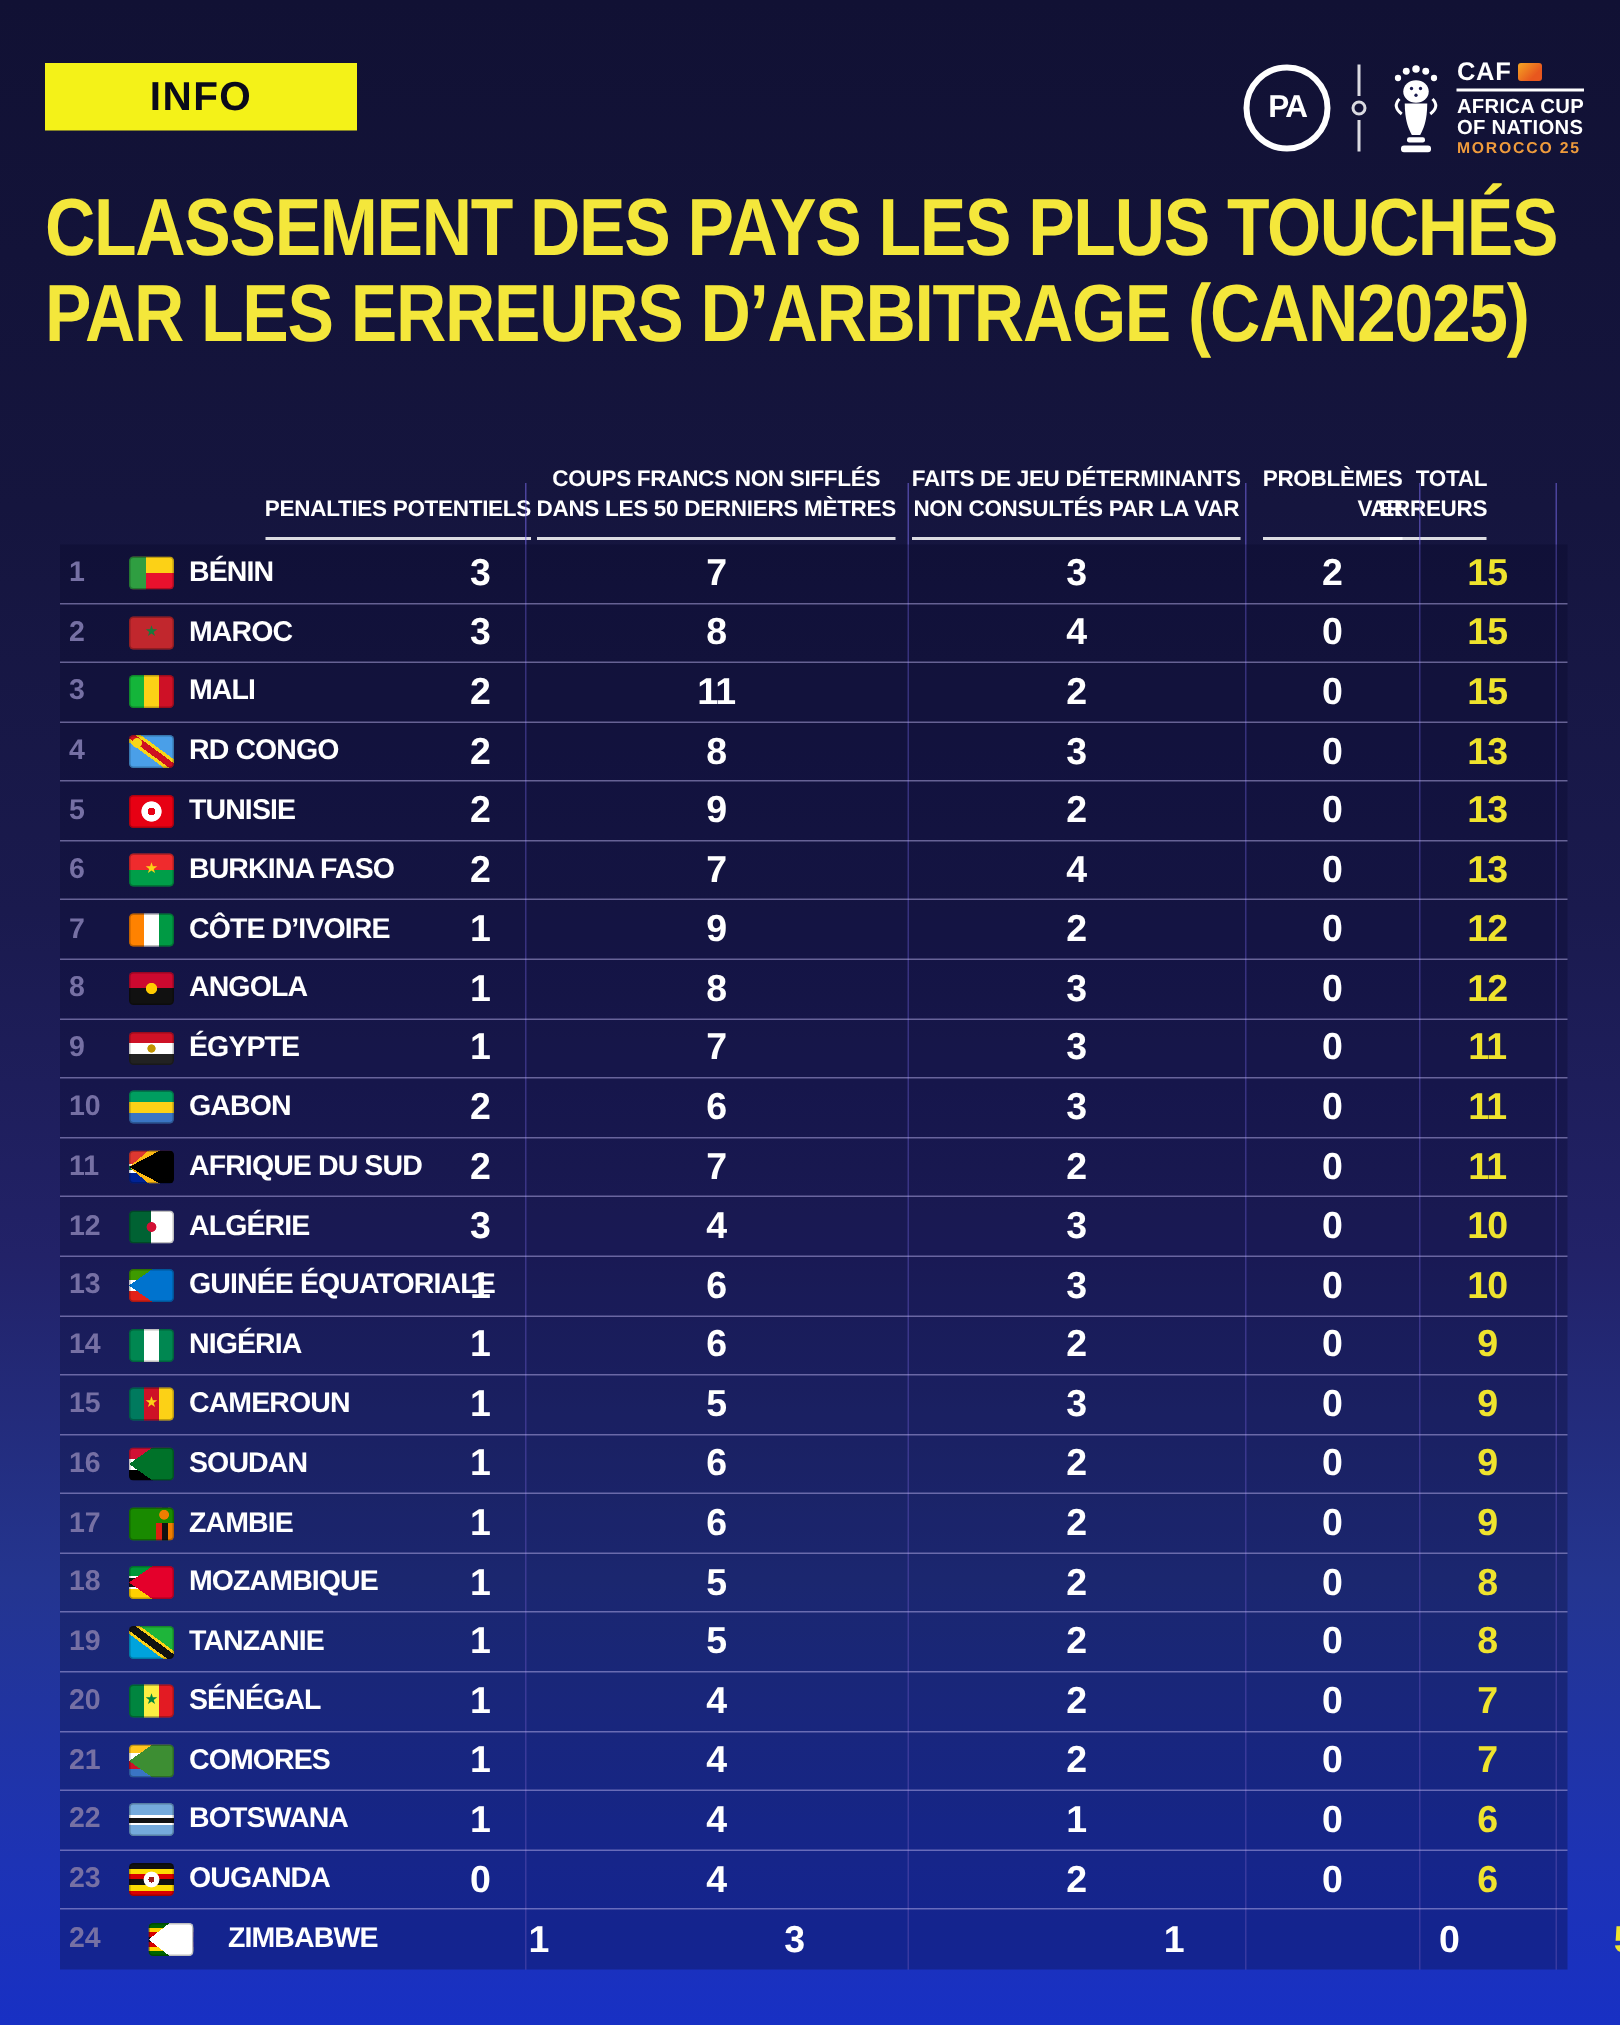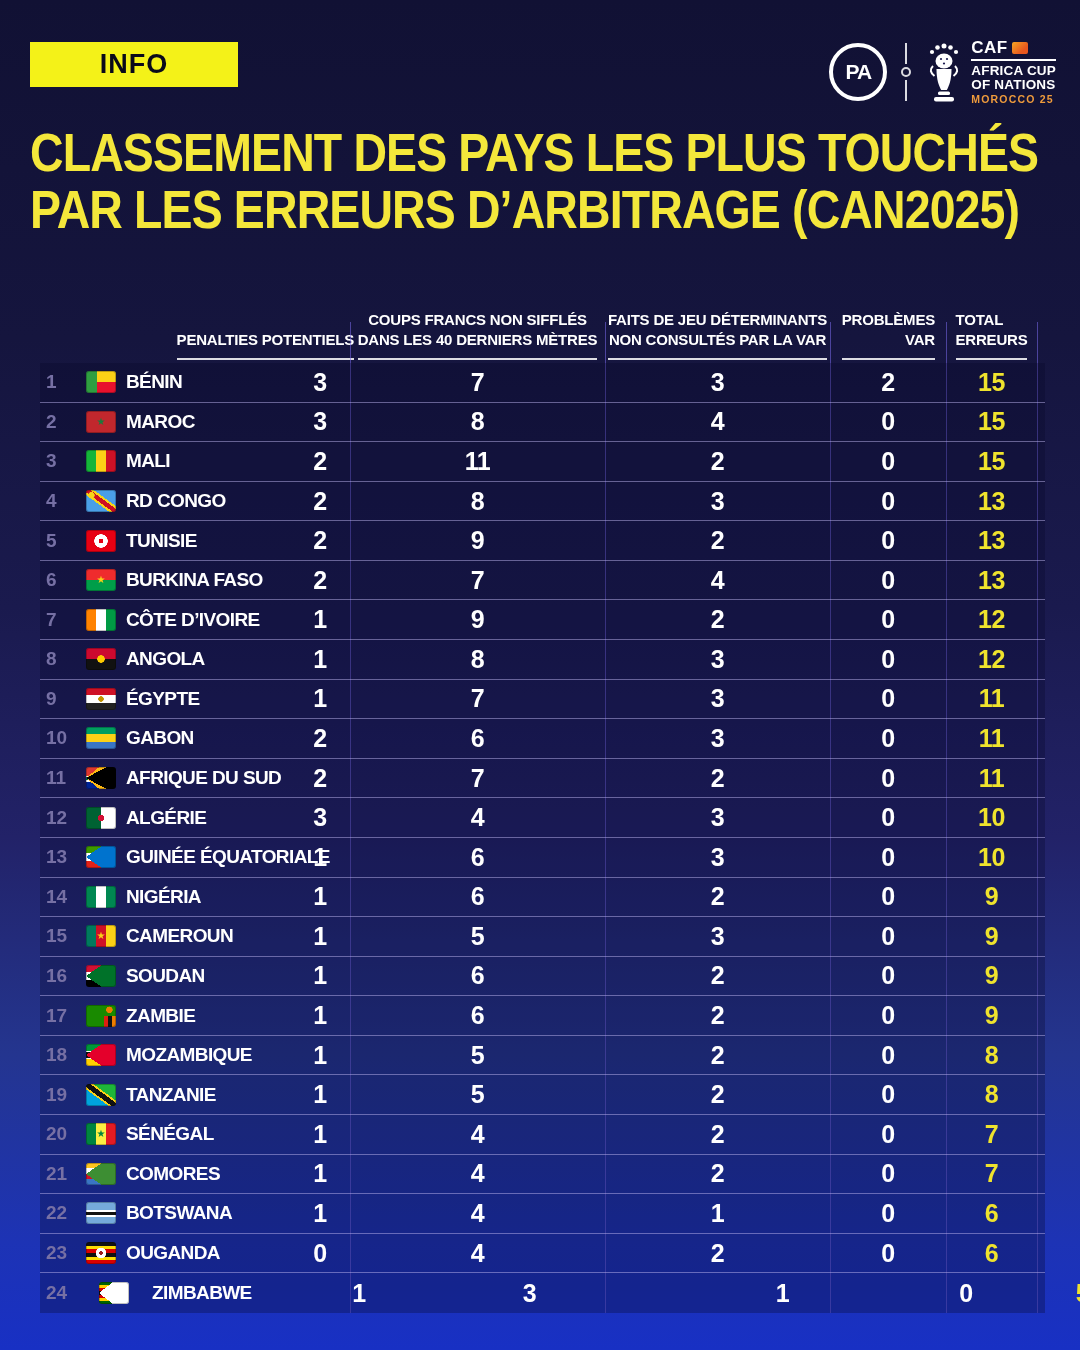--- a/index.html
+++ b/index.html
@@ -37,21 +37,21 @@
     font-size:54px;line-height:1.06;white-space:nowrap;letter-spacing:-1px;
     transform:scaleX(.86);transform-origin:left top;}
   
   .h-col{position:absolute;top:296px;height:64px;display:flex;align-items:flex-end;color:#fff;}
   .h-col .hlab{font-weight:800;font-size:15px;line-height:1.3;letter-spacing:-.2px;
     padding-bottom:9px;border-bottom:2px solid rgba(255,255,255,.85);margin-top:35px;}
   .h-pen{left:161px;width:193px;justify-content:flex-end;text-align:left;}
   .h-coups{left:350px;width:255px;justify-content:center;text-align:center;}
   .h-faits{left:605px;width:225px;justify-content:center;text-align:center;}
   .h-var{left:830px;width:105px;justify-content:flex-end;text-align:right;}
-  .h-total{left:946px;width:91px;justify-content:center;text-align:left;}
+  .h-total{left:910px;width:91px;justify-content:center;text-align:right;}
   
   .vline{position:absolute;top:322px;height:991px;width:1px;background:rgba(122,106,235,.55);}
   
   .rows{position:absolute;left:40px;top:363px;width:1005px;background:rgba(8,6,40,.30);}
   .row{
     display:grid;grid-template-columns:40px 44px 166px 60px 255px 225px 116px 91px 8px;
     align-items:center;height:39.58px;border-bottom:1px solid rgba(186,178,235,.5);
   }
   .row:last-child{border-bottom:none;gap:13px;}
   .cell{display:flex;align-items:center;}
@@ -150,21 +150,21 @@
   <div class="title">
     <div>CLASSEMENT DES PAYS LES PLUS TOUCHÉS</div>
     <div>PAR LES ERREURS D’ARBITRAGE (CAN2025)</div>
   </div>
 
   <div class="h-col h-pen">
     <span class="hlab">PENALTIES POTENTIELS</span>
   </div>
   <div class="h-col h-coups">
     <span class="hlab"><span>COUPS FRANCS NON SIFFLÉS</span><br>
-    <span>DANS LES 40 DERNIERS MÈTRES</span></span>
+    <span>DANS LES 50 DERNIERS MÈTRES</span></span>
   </div>
   <div class="h-col h-faits">
     <span class="hlab"><span>FAITS DE JEU DÉTERMINANTS</span><br>
     <span>NON CONSULTÉS PAR LA VAR</span></span>
   </div>
   <div class="h-col h-var">
     <span class="hlab"><span>PROBLÈMES</span><br>
     <span>VAR</span></span>
   </div>
   <div class="h-col h-total">

